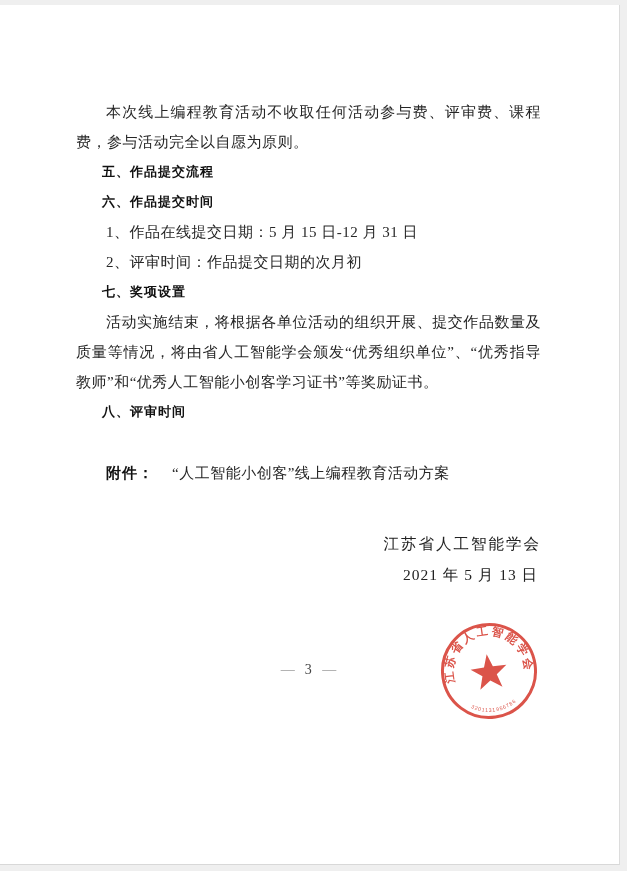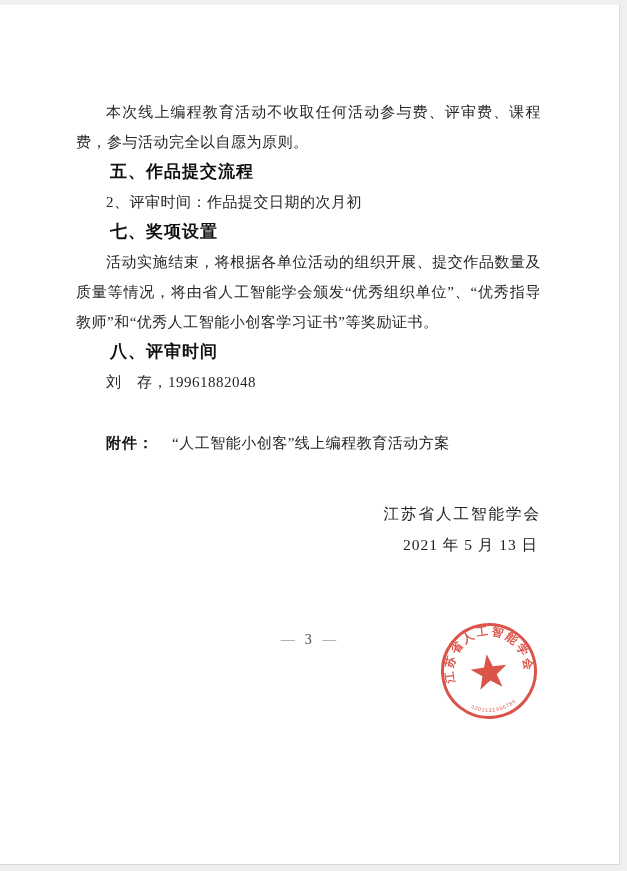--- a/index.html
+++ b/index.html
@@ -13,21 +13,21 @@
     background:#ffffff;border-right:1px solid #dcdcdc;border-bottom:1px solid #d8d8d8;
     box-sizing:border-box;
   }
   .content{
     padding:92px 78px 0 76px;
     font-size:15px;line-height:30px;letter-spacing:0.5px;color:#262626;
   }
   .para,.item,.contact{margin:0;text-align:justify;}
   .indent{text-indent:2em;}
   .heading{
-    margin:0;font-size:17px;line-height:30px;font-weight:bold;color:#111;
+    margin:0;font-size:13px;line-height:30px;font-weight:bold;color:#111;
     font-family:"Liberation Sans","DejaVu Sans",sans-serif;
     text-indent:2em;letter-spacing:1px;
   }
   .attachment{margin:31px 0 0 0;text-indent:2em;}
   .attachment .att-label{
     font-weight:bold;color:#111;
     font-family:"Liberation Sans","DejaVu Sans",sans-serif;
     letter-spacing:1px;margin-right:18px;
   }
   .signature{margin-top:40px;text-align:right;line-height:31px;}
@@ -56,27 +56,28 @@
 </head>
 <body>
 
 <div class="page">
   <div class="content">
 
     <p class="para indent">本次线上编程教育活动不收取任何活动参与费、评审费、课程费，参与活动完全以自愿为原则。</p>
 
     <p class="heading">五、作品提交流程</p>
 
+    <p class="heading">六、作品提交时间</p>
+    <p class="item indent">1、作品在线提交日期：5 月 15 日-12 月 31 日</p>
     <p class="item indent">2、评审时间：作品提交日期的次月初</p>
 
     <p class="heading">七、奖项设置</p>
     <p class="para indent">活动实施结束，将根据各单位活动的组织开展、提交作品数量及质量等情况，将由省人工智能学会颁发“优秀组织单位”、“优秀指导教师”和“优秀人工智能小创客学习证书”等奖励证书。</p>
 
     <p class="heading">八、评审时间</p>
-    <p class="contact indent">刘　存，19961882048</p>
 
     <p class="attachment"><span class="att-label">附件：</span><span>“人工智能小创客”线上编程教育活动方案</span></p>
 
     <div class="signature">
       <p class="sig-org">江苏省人工智能学会</p>
       <p class="sig-date">2021 年 5 月 13 日</p>
     </div>
 
     <div class="pagenum"><span class="dash">—</span><span class="num">3</span><span class="dash">—</span></div>
   </div>

